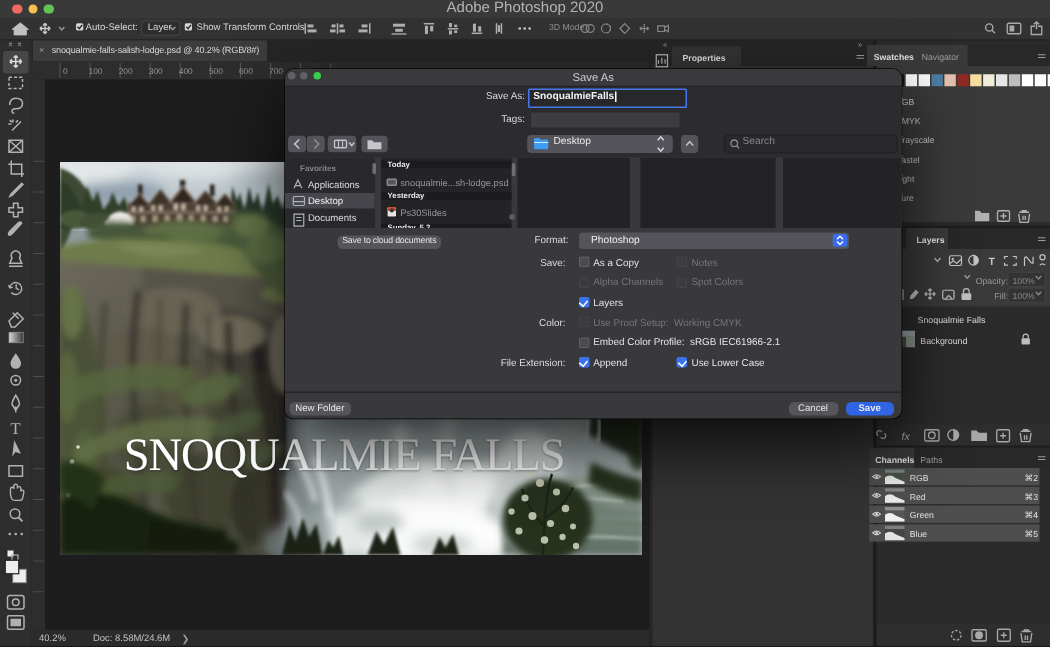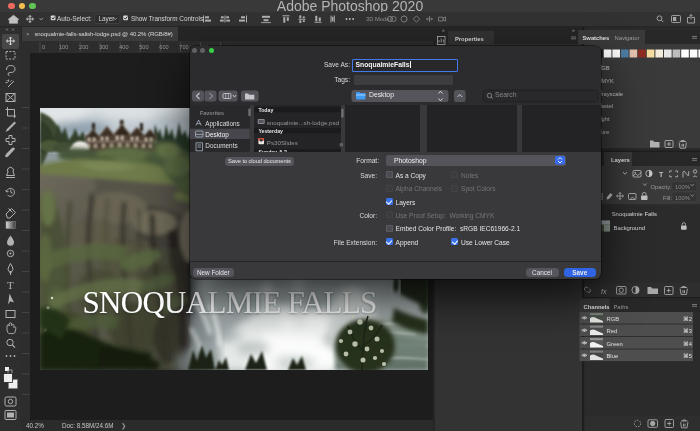--- a/index.html
+++ b/index.html
@@ -1,19 +1,19 @@
 <!DOCTYPE html>
 <html><head><meta charset="utf-8">
 <style>
 html,body{margin:0;padding:0;background:#111;}
 #app{position:relative;width:700px;height:431px;overflow:hidden;background:#1d1d1d;font-family:"Liberation Sans",sans-serif;-webkit-font-smoothing:antialiased;}
 .abs{position:absolute;}
 
 #titlebar{left:0;top:0;width:700px;height:12px;background:#393939;}
-#titlebar .t{position:absolute;left:0;top:0;width:700px;text-align:center;font-size:14px;color:#b4b4b4;line-height:12px;}
+#titlebar .t{position:absolute;left:0;top:0;width:700px;text-align:center;font-size:10px;color:#b4b4b4;line-height:12px;}
 .dot{position:absolute;top:2.5px;width:6.5px;height:6.5px;border-radius:50%;}
 #optbar{left:0;top:12px;width:700px;height:14px;background:#323232;border-bottom:1px solid #262626;color:#d6d6d6;font-size:8px;}
 #tabbar{left:0;top:27px;width:433px;height:14px;background:#262626;}
 #doctab{position:absolute;left:21px;top:0;width:157px;height:14px;background:#3c3c3c;color:#d8d8d8;font-size:6.05px;letter-spacing:-0.1px;line-height:14px;white-space:nowrap;overflow:hidden;}
 
 #toolbar{left:0;top:27px;width:21px;height:404px;background:#2e2e2e;border-right:1px solid #252525;}
 
 #rulerh{left:21px;top:41px;width:412px;height:12px;background:#2d2d2d;border-bottom:1px solid #242424;color:#9a9a9a;font-size:6.5px;}
 #rulerv{left:21px;top:53px;width:9px;height:367px;background:#2d2d2d;border-right:1px solid #242424;}
 #canvas{left:30px;top:53px;width:403px;height:367px;background:#1d1d1d;}
@@ -765,20 +765,21 @@
       <rect x="232" y="392.5" width="8.5" height="8" rx="1"></rect>
           <path d="M236.2 394.5 v4 M234.2 396.5 h4"></path>
       <path d="M248 394 h6.5 m-6.9 1.1 l0.9 5.8 h5.5 l0.9 -5.8 m-5 -1.1 v-1 h2.7 v1 m-2.1 2.6 v3 m1.5 -3 v3"></path>
     </g>
   </svg>
 </div>
 
 <div class="abs" id="dialog">
   <div id="dlg-top"></div>
   <div id="dlg-browser"></div>
+  <div id="dlg-title">Save As</div>
   <div class="dot" style="left:1.5px;top:2px;width:5px;height:5px;background:#606066;"></div>
   <div class="dot" style="left:10px;top:2px;width:5px;height:5px;background:#606066;"></div>
   <div class="dot" style="left:18.5px;top:2px;width:5px;height:5px;background:#36cf48;"></div>
 
   <div class="rlabel" style="left:100px;top:15px;width:60px;font-size:6.6px;">Save As:</div>
   <div class="field" style="left:162px;top:12.5px;width:104px;height:11px;background:#28282a;border:1.6px solid #4479ec;border-radius:1px;"></div>
   <div class="abs" style="left:165.5px;top:15px;font-size:6.8px;color:#f4f4f6;font-weight:bold;">SnoqualmieFalls<span style="border-right:1px solid #fff;margin-left:0.5px;"></span></div>
   <div class="rlabel" style="left:100px;top:30px;width:60px;font-size:6.6px;">Tags:</div>
   <div class="field" style="left:163px;top:28px;width:99px;height:10px;background:#3d3d41;border:1px solid #2a2a2c;"></div>
 

